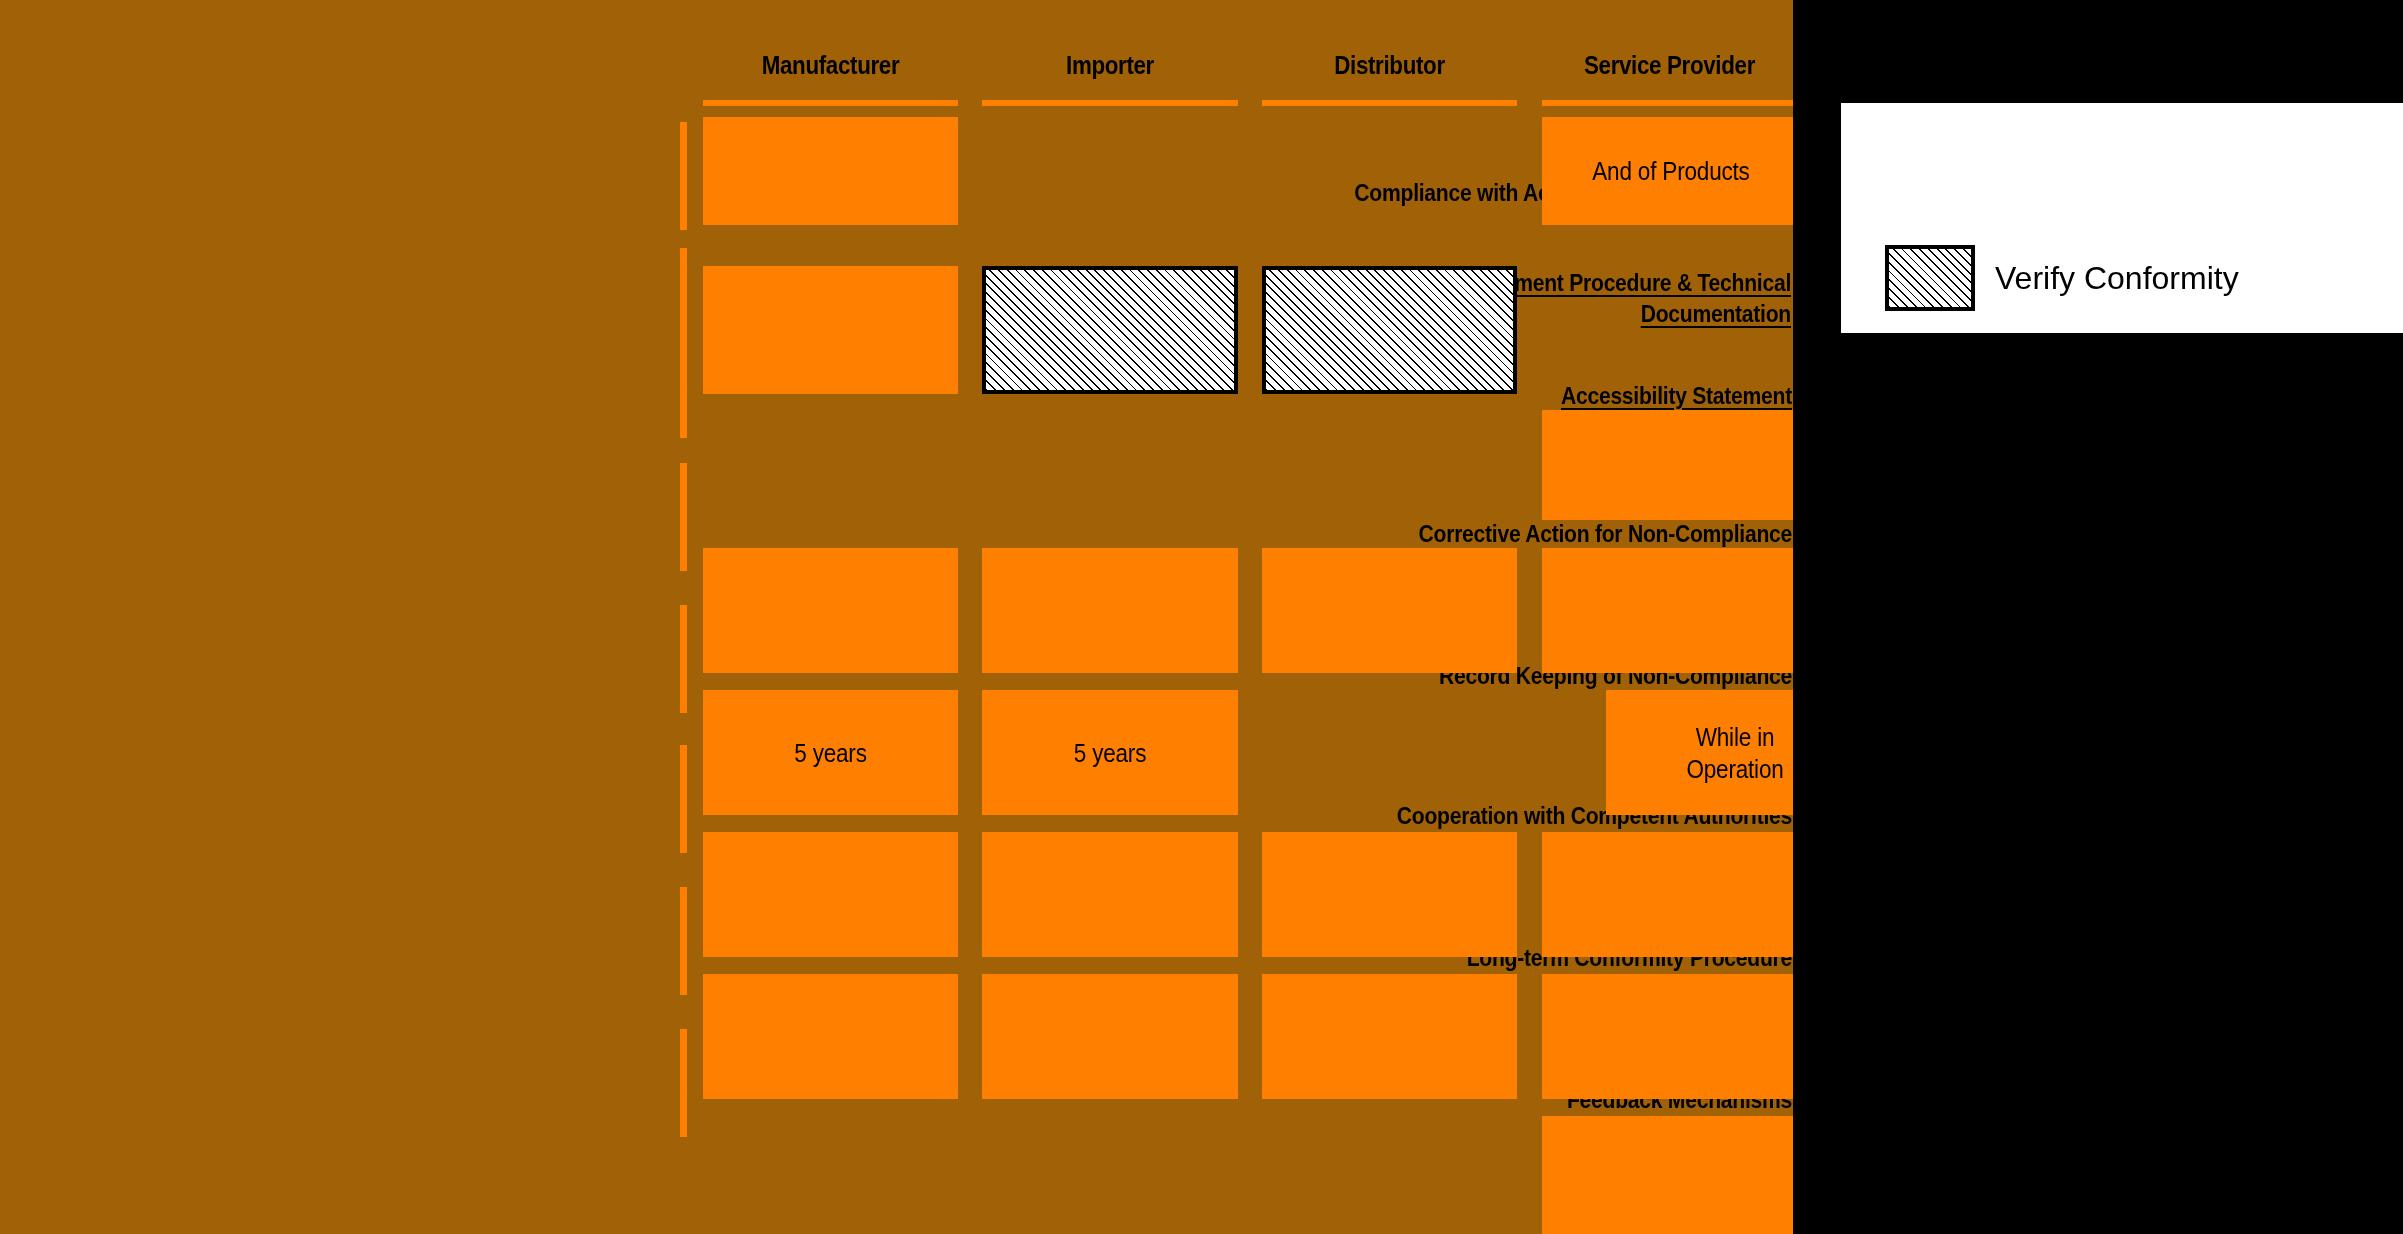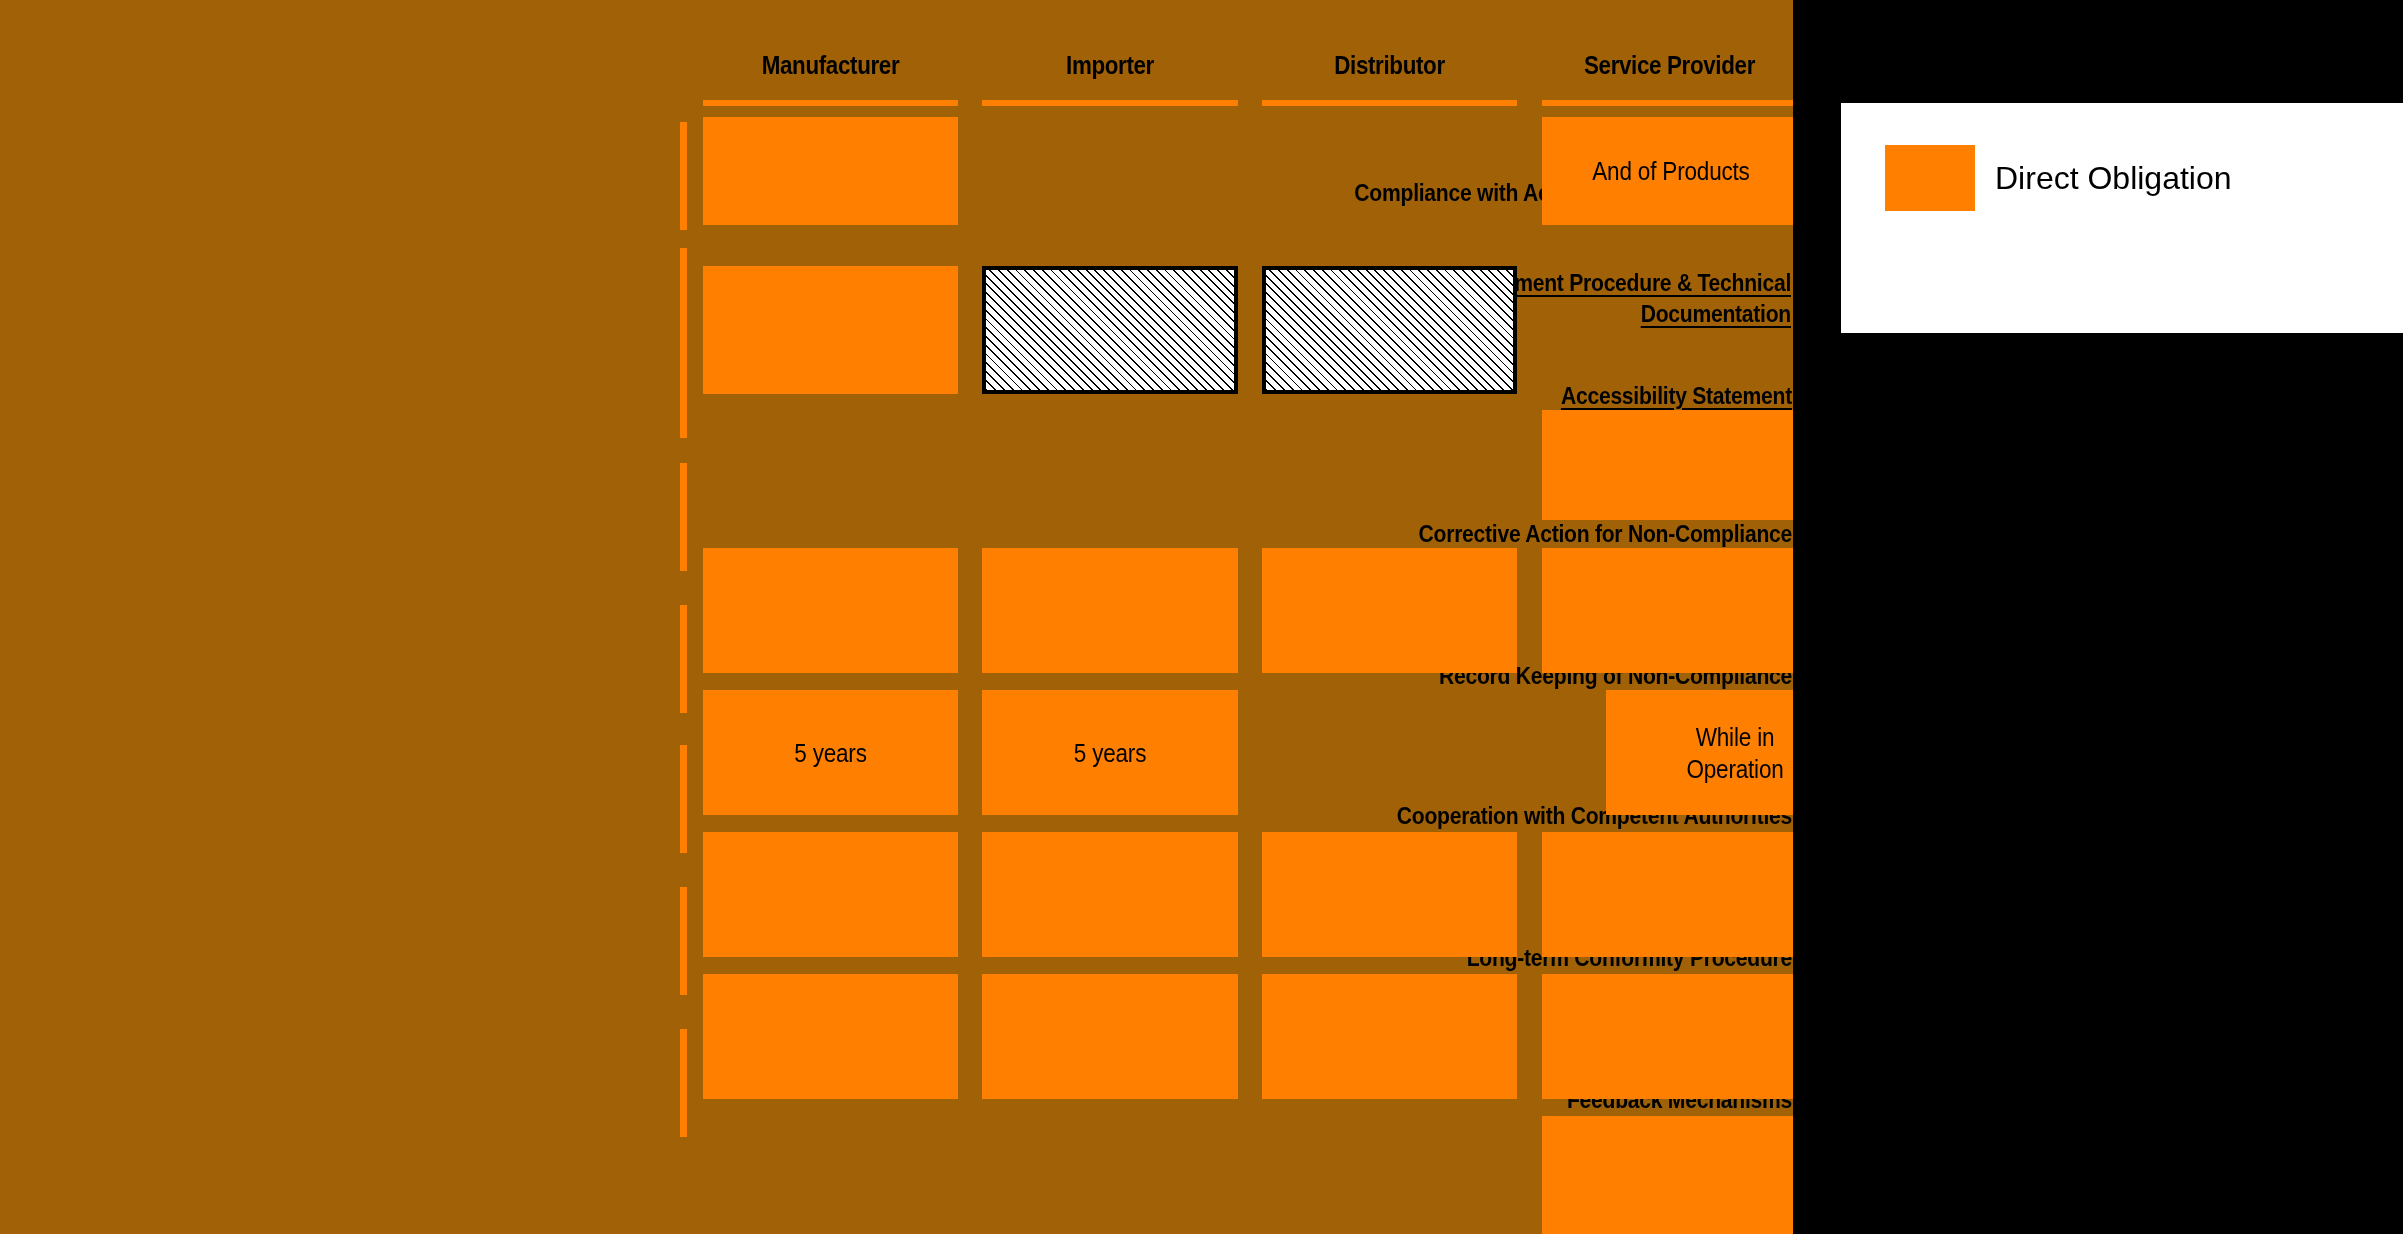--- a/index.html
+++ b/index.html
@@ -170,17 +170,17 @@
   <div class="cell direct" style="left:703px;top:974px;width:255px;height:125px;"></div>
   <div class="cell direct" style="left:982px;top:974px;width:256px;height:125px;"></div>
   <div class="cell direct" style="left:1262px;top:974px;width:255px;height:125px;"></div>
   <div class="cell direct" style="left:1542px;top:974px;width:258px;height:125px;"></div>
 
   <div class="cell direct" style="left:1542px;top:1116px;width:258px;height:118px;"></div>
 
 </div>
 
 <div id="legend">
-  <div class="legend-row" style="top:42px;width:500px;height:66px;">
-    <div class="legend-swatch direct"></div>
-    <div class="legend-label">Direct Obligation</div>
+  <div class="legend-row" style="top:142px;width:500px;height:66px;">
+    <div class="legend-swatch verify"></div>
+    <div class="legend-label">Verify Conformity</div>
   </div>
 </div>
 
 </body></html>

